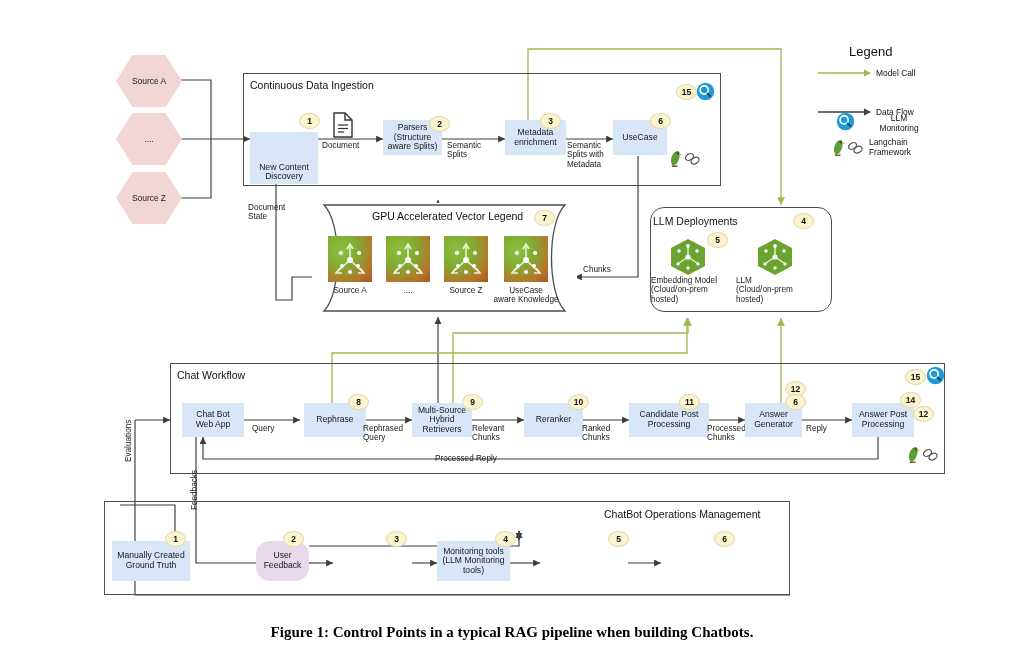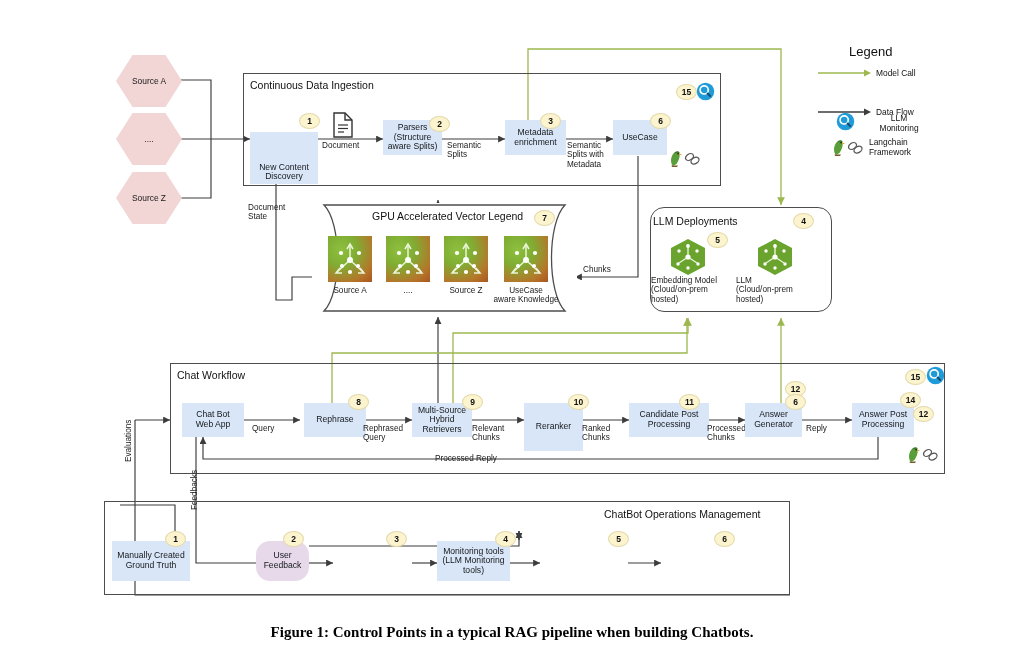--- a/index.html
+++ b/index.html
@@ -372,21 +372,21 @@
 
   <div class="node" style="left:412px;top:403px;width:60px;height:34px;">
     <span style="white-space:pre-line">Multi-Source
 Hybrid
 Retrievers</span>
   </div>
   <div class="badge" style="left:462px;top:394px;">9</div>
   <div class="elabel" style="left:472px;top:424px;width:52px;">Relevant
 Chunks</div>
 
-  <div class="node" style="left:524px;top:403px;width:59px;height:48px;">
+  <div class="node" style="left:524px;top:403px;width:59px;height:34px;">
     <span style="white-space:pre-line">Reranker</span>
   </div>
   <div class="badge" style="left:568px;top:394px;">10</div>
   <div class="elabel" style="left:582px;top:424px;width:48px;">Ranked
 Chunks</div>
 
   <div class="node" style="left:629px;top:403px;width:80px;height:34px;">
     <span style="white-space:pre-line">Candidate Post
 Processing</span>
   </div>

